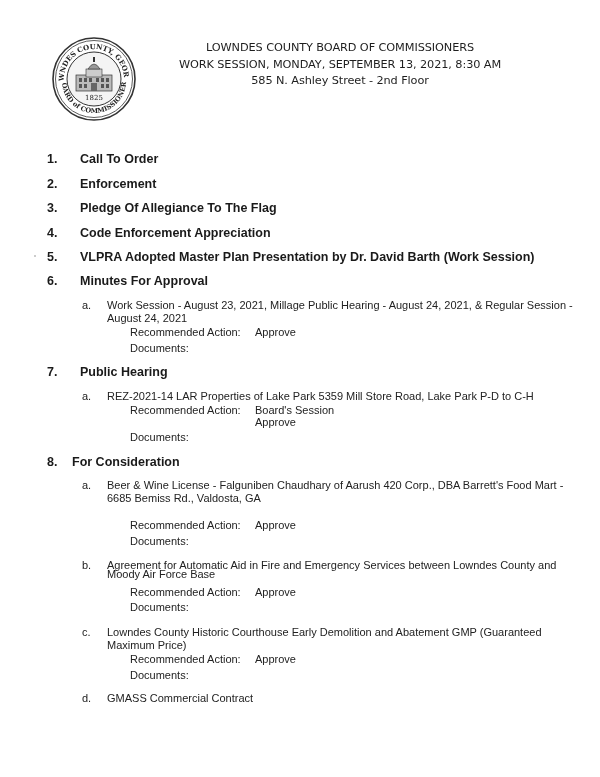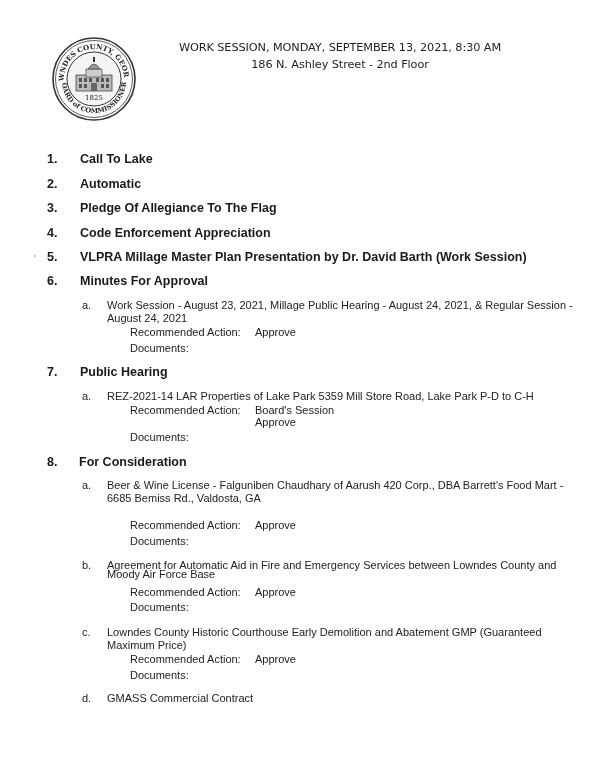--- a/index.html
+++ b/index.html
@@ -47,40 +47,41 @@
     <rect x="27" y="47" width="3" height="4"></rect>
       <rect x="32" y="47" width="3" height="4"></rect>
     <rect x="49" y="47" width="3" height="4"></rect>
       <rect x="54" y="47" width="3" height="4"></rect>
   </g>
   <rect x="39" y="46" width="6" height="8" fill="#666"></rect>
   <text x="42" y="63" text-anchor="middle" font-family="DejaVu Serif, serif" font-size="7" fill="#222">1825</text>
 </svg>
 
 <div class="header">
+  <div>LOWNDES COUNTY BOARD OF COMMISSIONERS</div>
   <div>WORK SESSION, MONDAY, SEPTEMBER 13, 2021, 8:30 AM</div>
-  <div>186 N. Ashley Street - 2nd Floor</div>
+  <div>585 N. Ashley Street - 2nd Floor</div>
 </div>
 
 <div class="faint-dot"></div>
 
 <span class="abs num" style="left:47px;top:152px">1.</span>
-<span class="abs ttl" style="left:80px;top:152px">Call To Lake</span>
+<span class="abs ttl" style="left:80px;top:152px">Call To Order</span>
 
 <span class="abs num" style="left:47px;top:177px">2.</span>
-<span class="abs ttl" style="left:80px;top:177px">Automatic</span>
+<span class="abs ttl" style="left:80px;top:177px">Enforcement</span>
 
 <span class="abs num" style="left:47px;top:201px">3.</span>
 <span class="abs ttl" style="left:80px;top:201px">Pledge Of Allegiance To The Flag</span>
 
 <span class="abs num" style="left:47px;top:226px">4.</span>
 <span class="abs ttl" style="left:80px;top:226px">Code Enforcement Appreciation</span>
 
 <span class="abs num" style="left:47px;top:250px">5.</span>
-<span class="abs ttl" style="left:80px;top:250px">VLPRA Millage Master Plan Presentation by Dr. David Barth (Work Session)</span>
+<span class="abs ttl" style="left:80px;top:250px">VLPRA Adopted Master Plan Presentation by Dr. David Barth (Work Session)</span>
 
 <span class="abs num" style="left:47px;top:274px">6.</span>
 <span class="abs ttl" style="left:80px;top:274px">Minutes For Approval</span>
 
 <span class="abs sub-letter" style="left:82px;top:299px">a.</span>
 <span class="abs sub-text" style="left:107px;top:299px">Work Session - August 23, 2021, Millage Public Hearing - August 24, 2021, &amp; Regular Session -</span>
 <span class="abs sub-text" style="left:107px;top:312px">August 24, 2021</span>
 <span class="abs lbl" style="left:130px;top:326px">Recommended Action:</span>
 <span class="abs lbl" style="left:255px;top:326px">Approve</span>
 <span class="abs lbl" style="left:130px;top:342px">Documents:</span>
@@ -89,21 +90,21 @@
 <span class="abs ttl" style="left:80px;top:365px">Public Hearing</span>
 
 <span class="abs sub-letter" style="left:82px;top:390px">a.</span>
 <span class="abs sub-text" style="left:107px;top:390px">REZ-2021-14 LAR Properties of Lake Park 5359 Mill Store Road, Lake Park P-D to C-H</span>
 <span class="abs lbl" style="left:130px;top:404px">Recommended Action:</span>
 <span class="abs lbl" style="left:255px;top:404px">Board's Session</span>
 <span class="abs lbl" style="left:255px;top:416px">Approve</span>
 <span class="abs lbl" style="left:130px;top:431px">Documents:</span>
 
 <span class="abs num" style="left:47px;top:455px">8.</span>
-<span class="abs ttl" style="left:79px;top:455px">For Consideration</span>
+<span class="abs ttl" style="left:72px;top:455px">For Consideration</span>
 
 <span class="abs sub-letter" style="left:82px;top:479px">a.</span>
 <span class="abs sub-text" style="left:107px;top:479px">Beer &amp; Wine License - Falguniben Chaudhary of Aarush 420 Corp., DBA Barrett's Food Mart -</span>
 <span class="abs sub-text" style="left:107px;top:492px">6685 Bemiss Rd., Valdosta, GA</span>
 <span class="abs lbl" style="left:130px;top:519px">Recommended Action:</span>
 <span class="abs lbl" style="left:255px;top:519px">Approve</span>
 <span class="abs lbl" style="left:130px;top:535px">Documents:</span>
 
 <span class="abs sub-letter" style="left:82px;top:559px">b.</span>
 <span class="abs sub-text" style="left:107px;top:559px">Agreement for Automatic Aid in Fire and Emergency Services between Lowndes County and</span>

